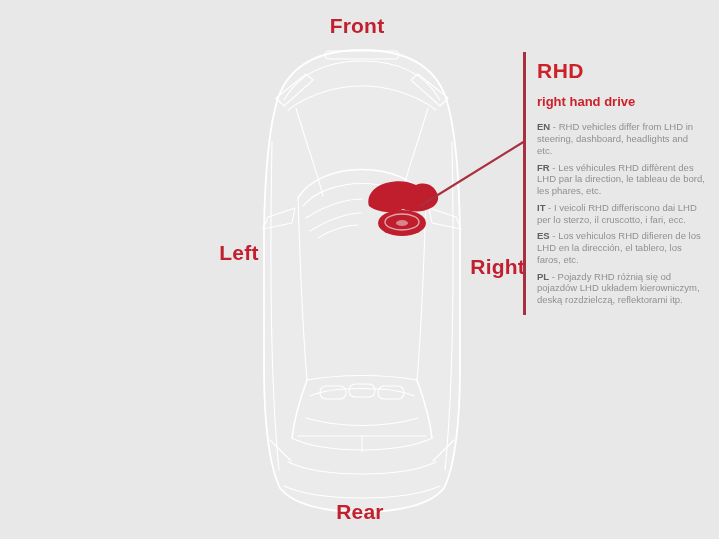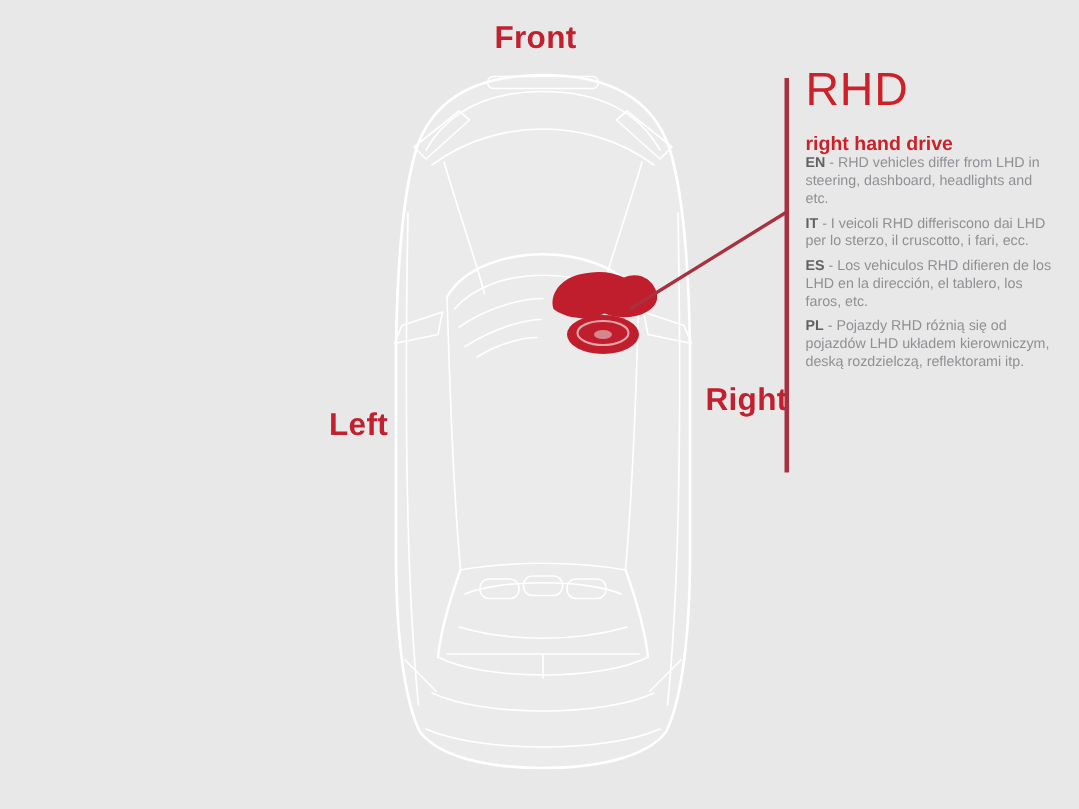--- a/index.html
+++ b/index.html
@@ -12,38 +12,38 @@
     --code_text:#5f6164;
     --car_line:#ffffff;
   }
   *{margin:0;padding:0;box-sizing:border-box;}
   html,body{width:719px;height:539px;}
   body{font-family:"Liberation Sans", sans-serif;background:var(--background);}
   .stage{position:relative;width:719px;height:539px;background:var(--background);overflow:hidden;}
 
   .dir-label{position:absolute;color:var(--accent);font-weight:bold;font-size:21px;text-align:center;letter-spacing:.2px;}
   .label-front{left:302px;top:14px;width:110px;}
-  .label-left{left:199px;top:272px;width:80px;}
+  .label-left{left:199px;top:241px;width:80px;}
   .label-right{left:445px;top:255px;width:80px;text-align:right;}
   .label-rear{left:305px;top:500px;width:110px;}
 
   .car-svg{position:absolute;left:0;top:0;}
   .car-line{stroke:var(--car_line);fill:none;stroke-width:1.6;stroke-linecap:round;stroke-linejoin:round;}
   .car-line-thin{stroke:var(--car_line);fill:none;stroke-width:1.1;stroke-linecap:round;stroke-linejoin:round;}
   .car-fill{fill:rgba(255,255,255,0.16);stroke:var(--car_line);stroke-width:1.8;}
   .marker-fill{fill:var(--marker_red);stroke:none;}
   .marker-detail{fill:none;stroke:rgba(238,238,238,0.65);stroke-width:1.4;}
   .marker-hub{fill:rgba(238,238,238,0.5);stroke:none;}
   .leader{stroke:var(--annotation_line);stroke-width:2.2;fill:none;}
 
   .panel-rule{position:absolute;left:523px;top:52px;width:3px;height:263px;background:var(--annotation_line);}
   .panel{position:absolute;left:537px;top:44px;width:168px;}
-  .panel-title{color:var(--title_red);font-size:31px;font-weight:normal;line-height:1.0;letter-spacing:.5px;}
+  .panel-title{color:var(--title_red);font-size:21px;font-weight:bold;line-height:1.0;letter-spacing:.5px;margin-top:16px;}
   .panel-subtitle{color:var(--title_red);font-size:13px;font-weight:bold;line-height:1.1;margin-top:14px;}
-  .entries{margin-top:0;}
+  .entries{margin-top:12px;}
   .entry{font-size:9.5px;line-height:1.24;color:var(--body_text);margin-bottom:5px;}
   .entry b{color:var(--code_text);font-weight:bold;}
 </style>
 </head>
 <body>
 
 <div class="stage">
 
   <svg class="car-svg" width="719" height="539" viewBox="0 0 719 539">
 
@@ -132,30 +132,36 @@
     </g>
 
     <g>
       <path class="leader" d="M 420,206 L 525,141"></path>
     </g>
   </svg>
 
   <div class="dir-label label-front">Front</div>
   <div class="dir-label label-left">Left</div>
   <div class="dir-label label-right">Right</div>
+  <div class="dir-label label-rear">Rear</div>
 
   <div class="panel-rule"></div>
   <div class="panel">
     <div class="panel-title">RHD</div>
     <div class="panel-subtitle">right hand drive</div>
     <div class="entries">
       <p class="entry">
         <b>EN</b>
         <span>-</span>
         <span>RHD vehicles differ from LHD in steering, dashboard, headlights and etc.</span>
+      </p>
+      <p class="entry">
+        <b>FR</b>
+        <span>-</span>
+        <span>Les véhicules RHD diffèrent des LHD par la direction, le tableau de bord, les phares, etc.</span>
       </p>
       <p class="entry">
         <b>IT</b>
         <span>-</span>
         <span>I veicoli RHD differiscono dai LHD per lo sterzo, il cruscotto, i fari, ecc.</span>
       </p>
       <p class="entry">
         <b>ES</b>
         <span>-</span>
         <span>Los vehiculos RHD difieren de los LHD en la dirección, el tablero, los faros, etc.</span>

